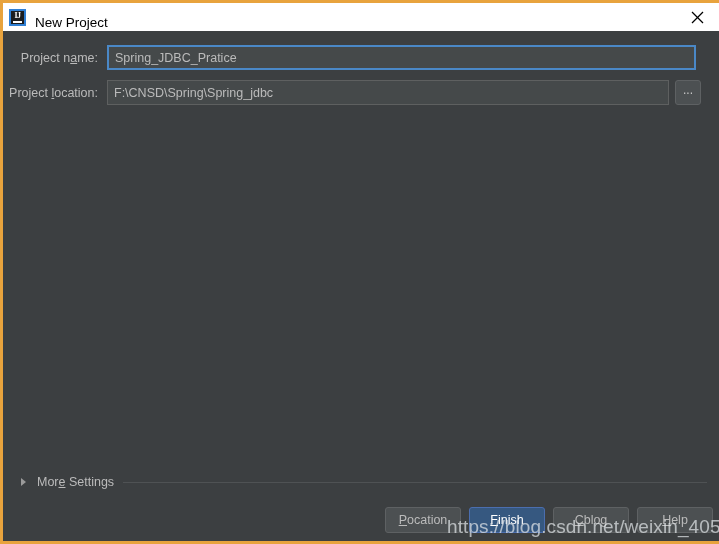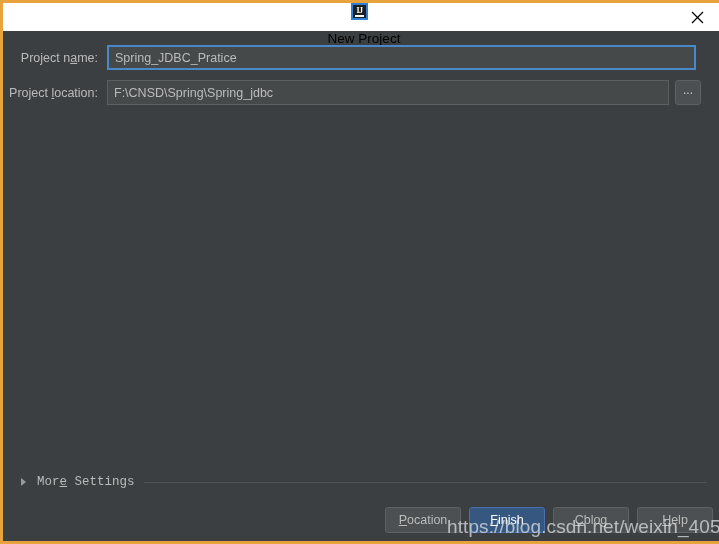--- a/index.html
+++ b/index.html
@@ -24,21 +24,20 @@
   }
   
   .titlebar {
     position: relative;
     height: 28px;
     background: #ffffff;
     display: flex;
     align-items: center;
     padding-left: 6px;
     box-sizing: border-box;
-    flex-direction: column;
   }
   .app-icon {
     width: 17px;
     height: 17px;
     box-sizing: border-box;
     background: #1b1d1f;
     border: 2px solid #2f7fd4;
     display: flex;
     align-items: center;
     justify-content: center;
@@ -166,21 +165,20 @@
     border-top: 4px solid transparent;
     border-bottom: 4px solid transparent;
     flex: none;
     margin-right: 11px;
   }
   .ms-label {
     color: #bbbbbb;
     font-size: 12.5px;
     white-space: nowrap;
     flex: none;
-    font-family: Liberation Mono, monospace;
   }
   .ms-line {
     height: 1px;
     background: #4f5254;
     flex: 1 1 auto;
     margin-left: 9px;
   }
 
   
   .buttonbar {

